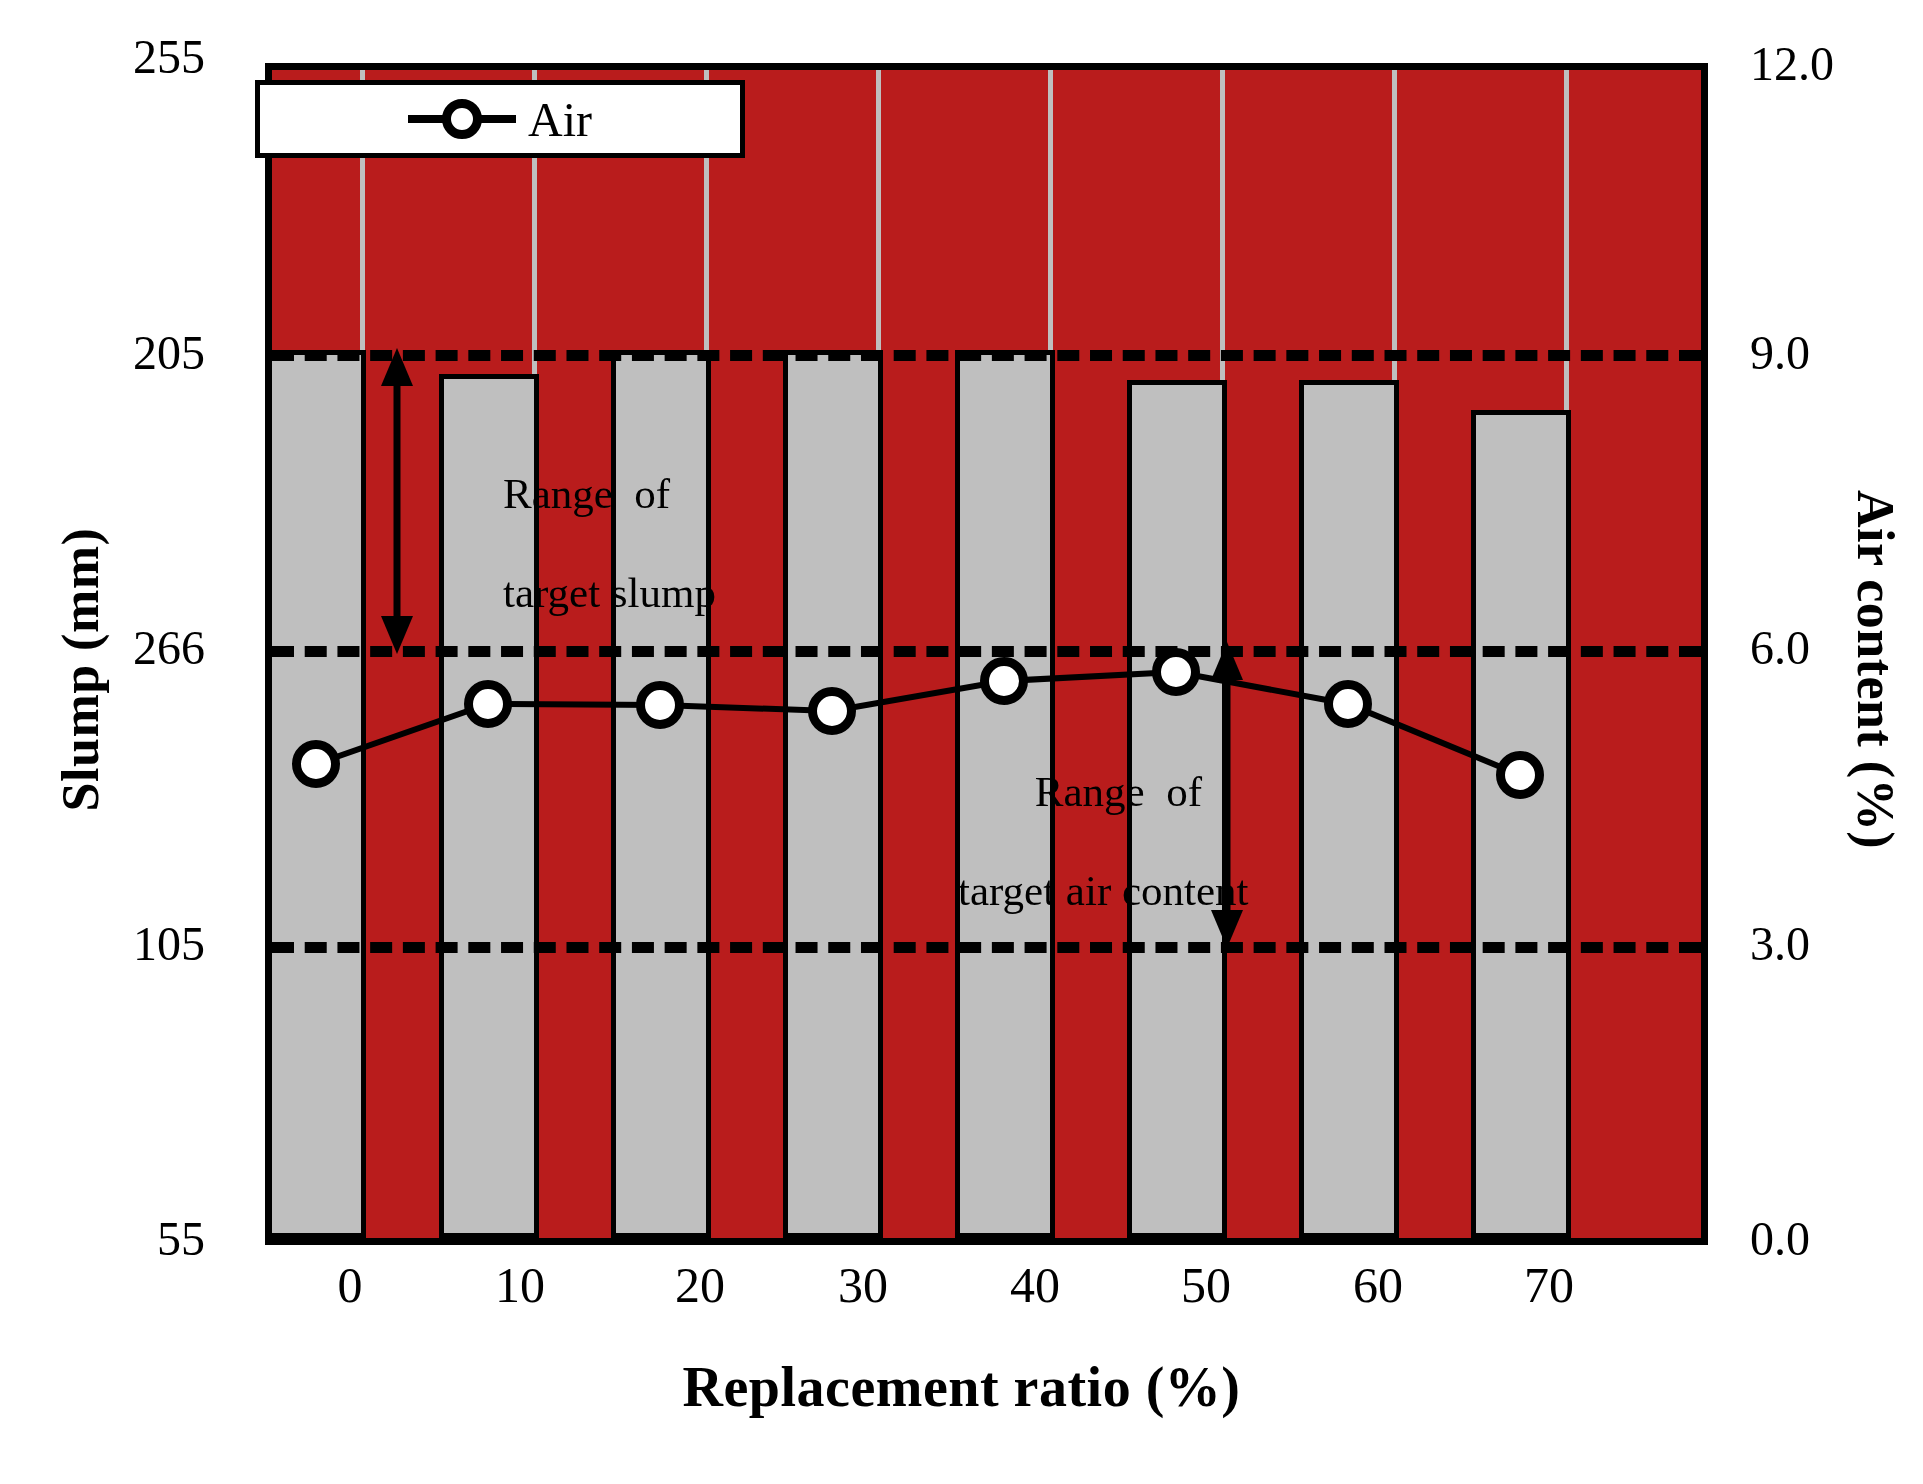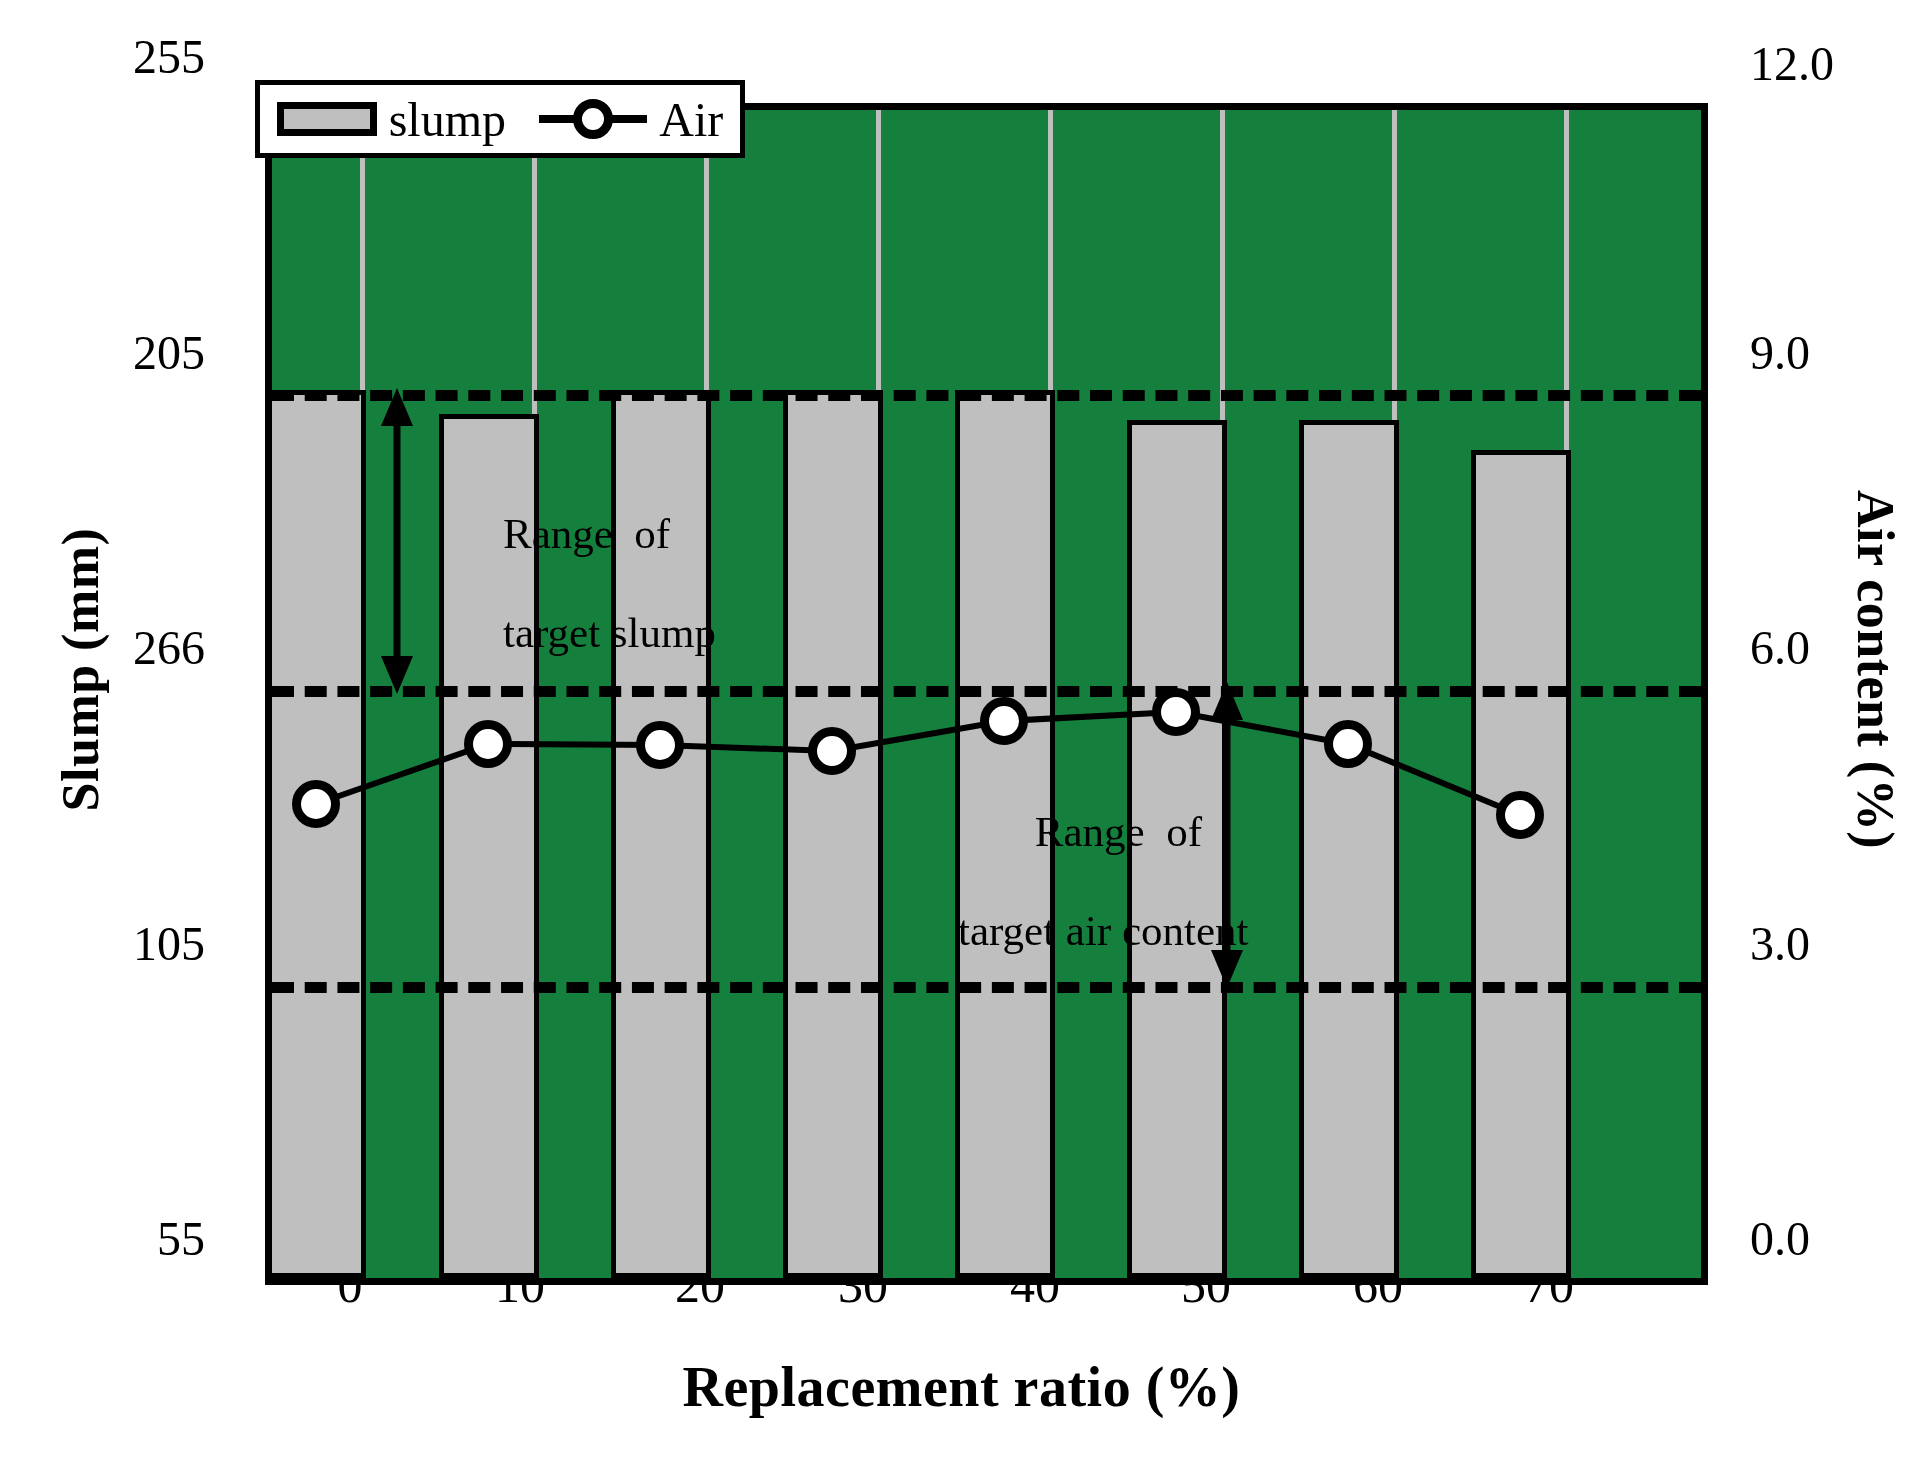--- a/index.html
+++ b/index.html
@@ -30,21 +30,21 @@
     position:absolute;font-size:48px;font-family:"Liberation Serif",serif;
     white-space:nowrap;
   }
   .tick-left{right:1718px;text-align:right;margin-left:16px;}
   .tick-right{left:1750px;text-align:left;}
   .tick-x{text-align:center;width:120px;font-size:50px;top:1256px;}
 
   
   #plot{
     position:absolute;left:265px;top:63px;width:1443px;height:1182px;
-    border:7px solid #000;box-sizing:border-box;background:#15803d;margin-top:40px;
+    border:7px solid #000;box-sizing:border-box;background:#b91c1c;
   }
   #inner{position:absolute;inset:0;overflow:hidden;}
 
   .vgrid{position:absolute;top:0;bottom:0;width:5px;background:#bfbfbf;}
 
   .bar{
     position:absolute;bottom:0;background:#bfbfbf;
     border:5px solid #000;box-sizing:border-box;
   }
 
@@ -177,24 +177,20 @@
       <div class="annot" style="left:600px;top:648px;width:330px;text-align:right">
         <span>Range  of</span><br>
         <span>target air content</span>
       </div>
 
     </div>
   </div>
 
   <div id="legend">
     <div class="legend-entry">
-      <div class="legend-swatch"></div>
-      <div class="legend-label">slump</div>
-    </div>
-    <div class="legend-entry">
       <div class="legend-line">
         <div class="lseg"></div>
           <div class="lmark"></div>
       </div>
       <div class="legend-label">Air</div>
     </div>
   </div>
 
 </div>
 

